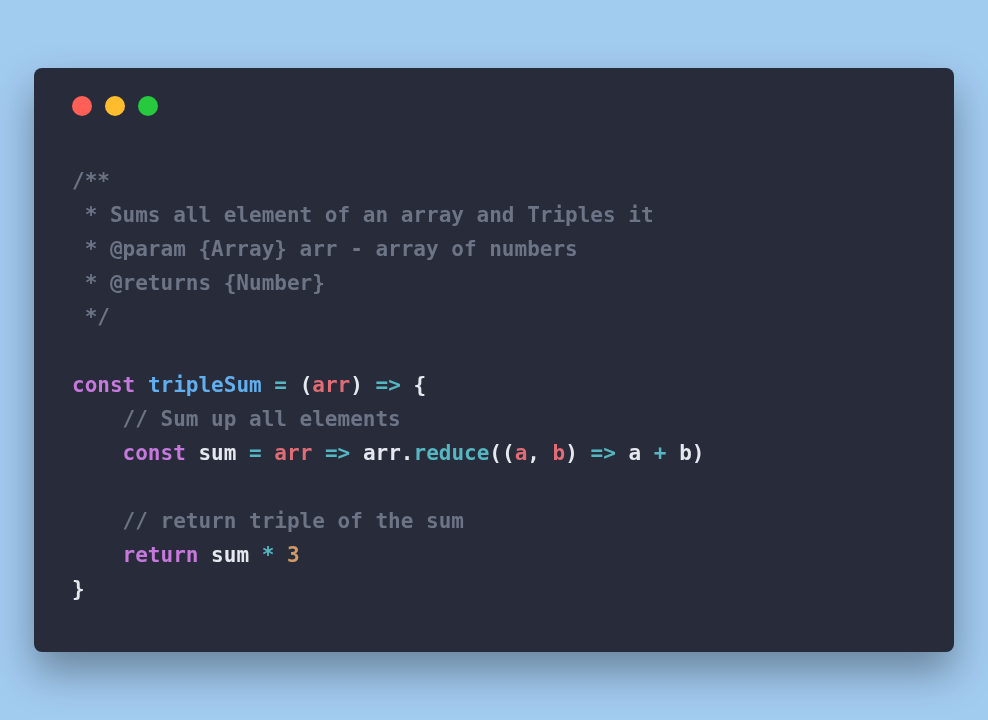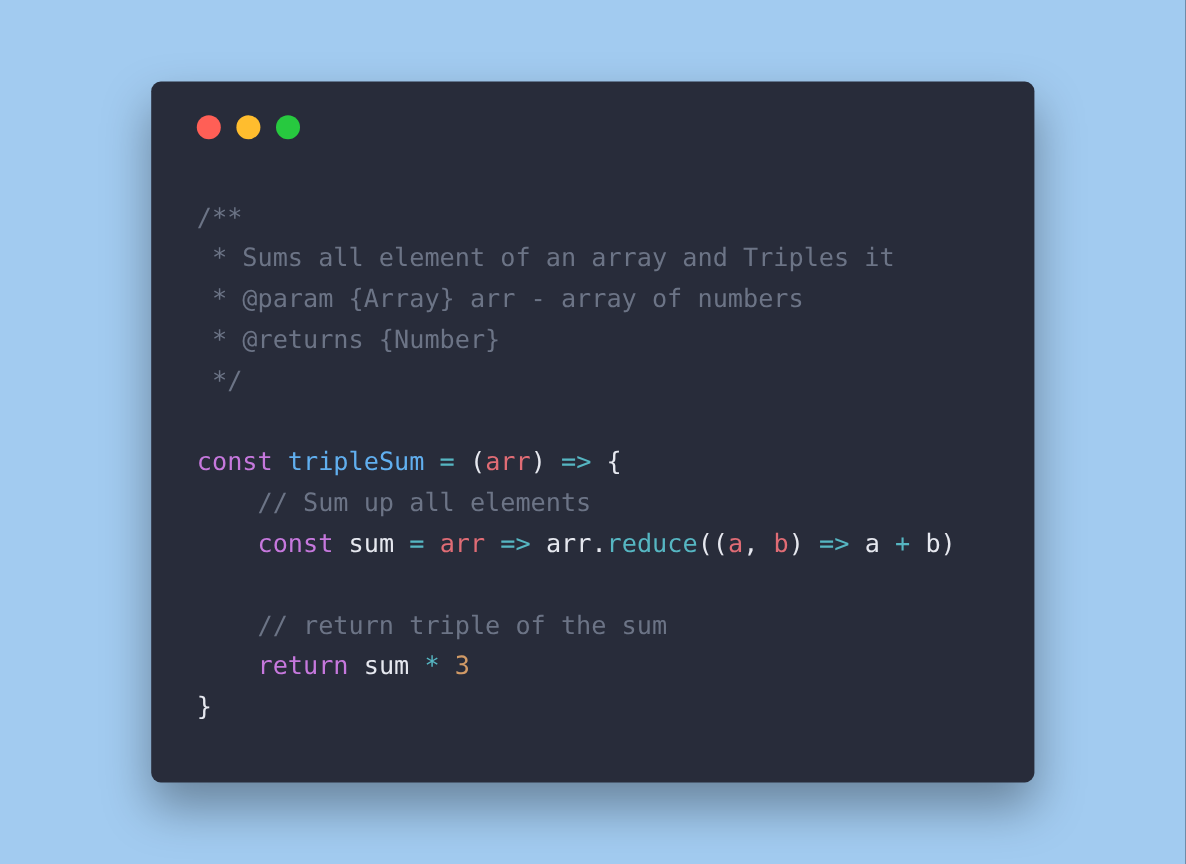--- a/index.html
+++ b/index.html
@@ -10,25 +10,26 @@
     body {
       width: 988px;
       height: 720px;
       background: #a2cbf0;
       display: flex;
       align-items: center;
       justify-content: center;
       font-family: 'Menlo', 'Consolas', 'Monaco', monospace;
     }
     .window {
-      width: 736px;
+      width: 920px;
       background: #282c3a;
       border-radius: 8px;
       box-shadow: 0 20px 40px rgba(0,0,0,0.35);
       padding: 28px 38px 46px 38px;
+      font-weight: bold;
     }
     .traffic-lights {
       display: flex;
       gap: 13px;
       margin-bottom: 48px;
     }
     .light {
       width: 20px;
       height: 20px;
       border-radius: 50%;

